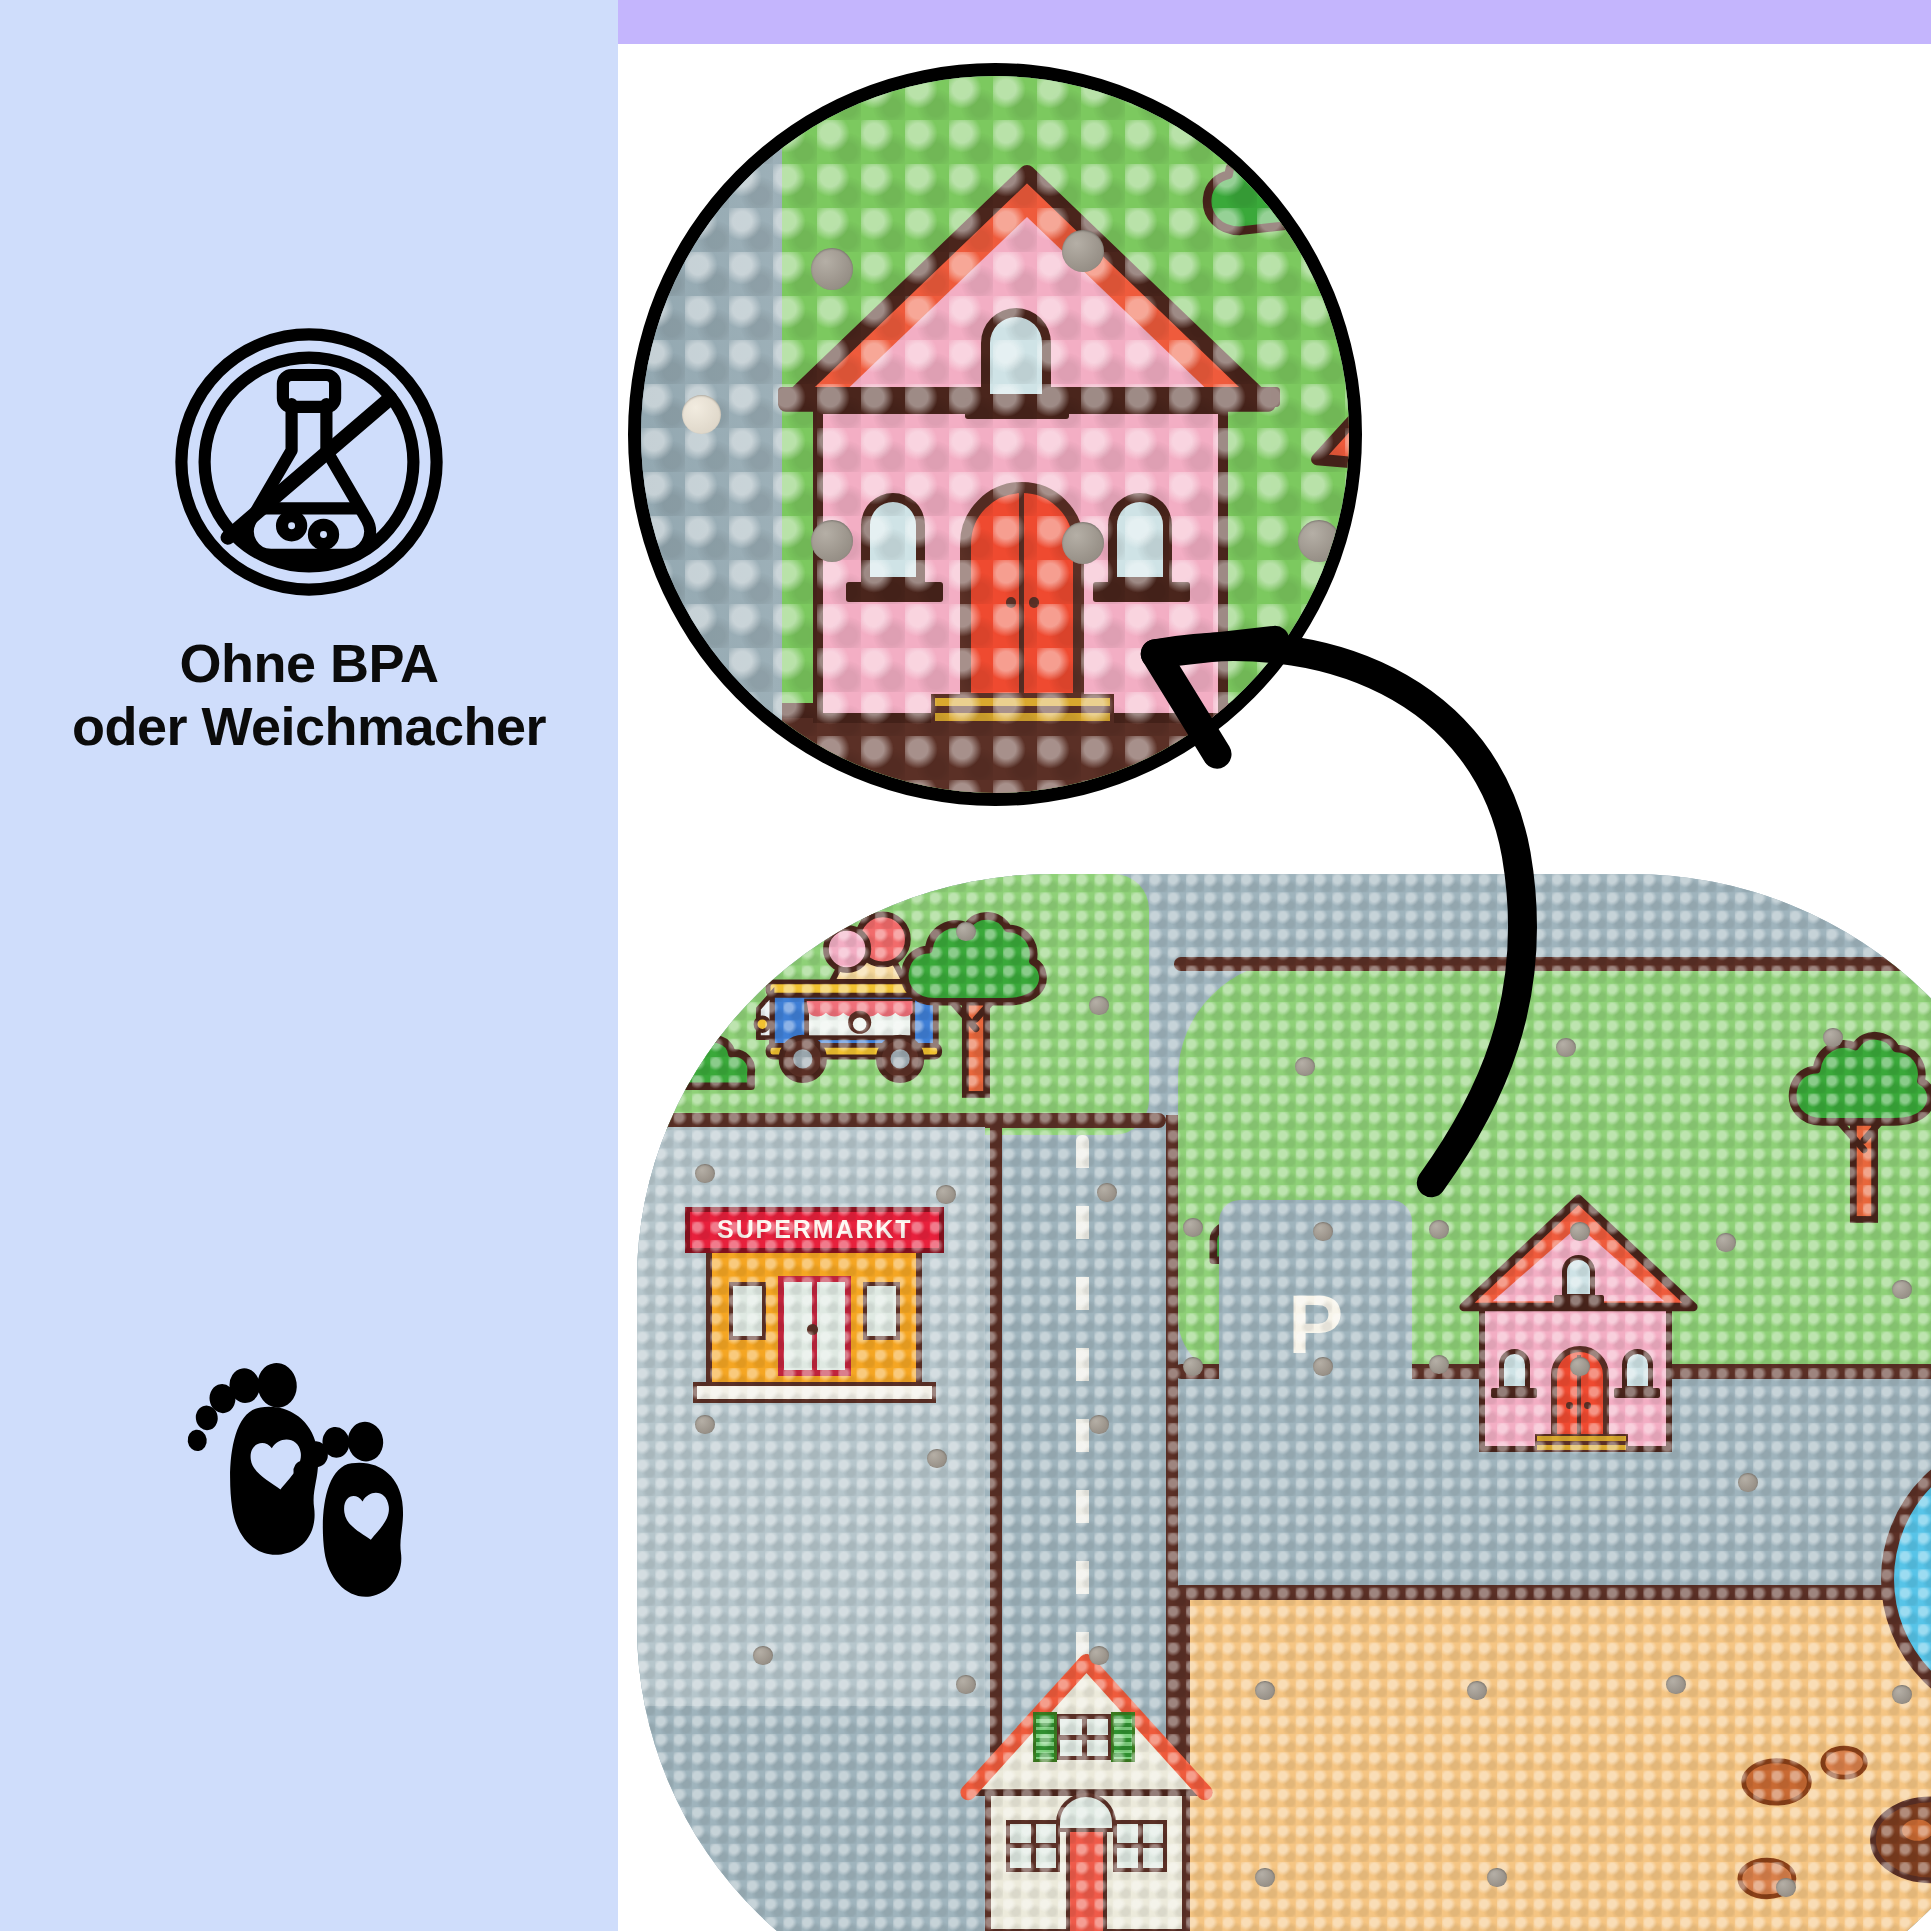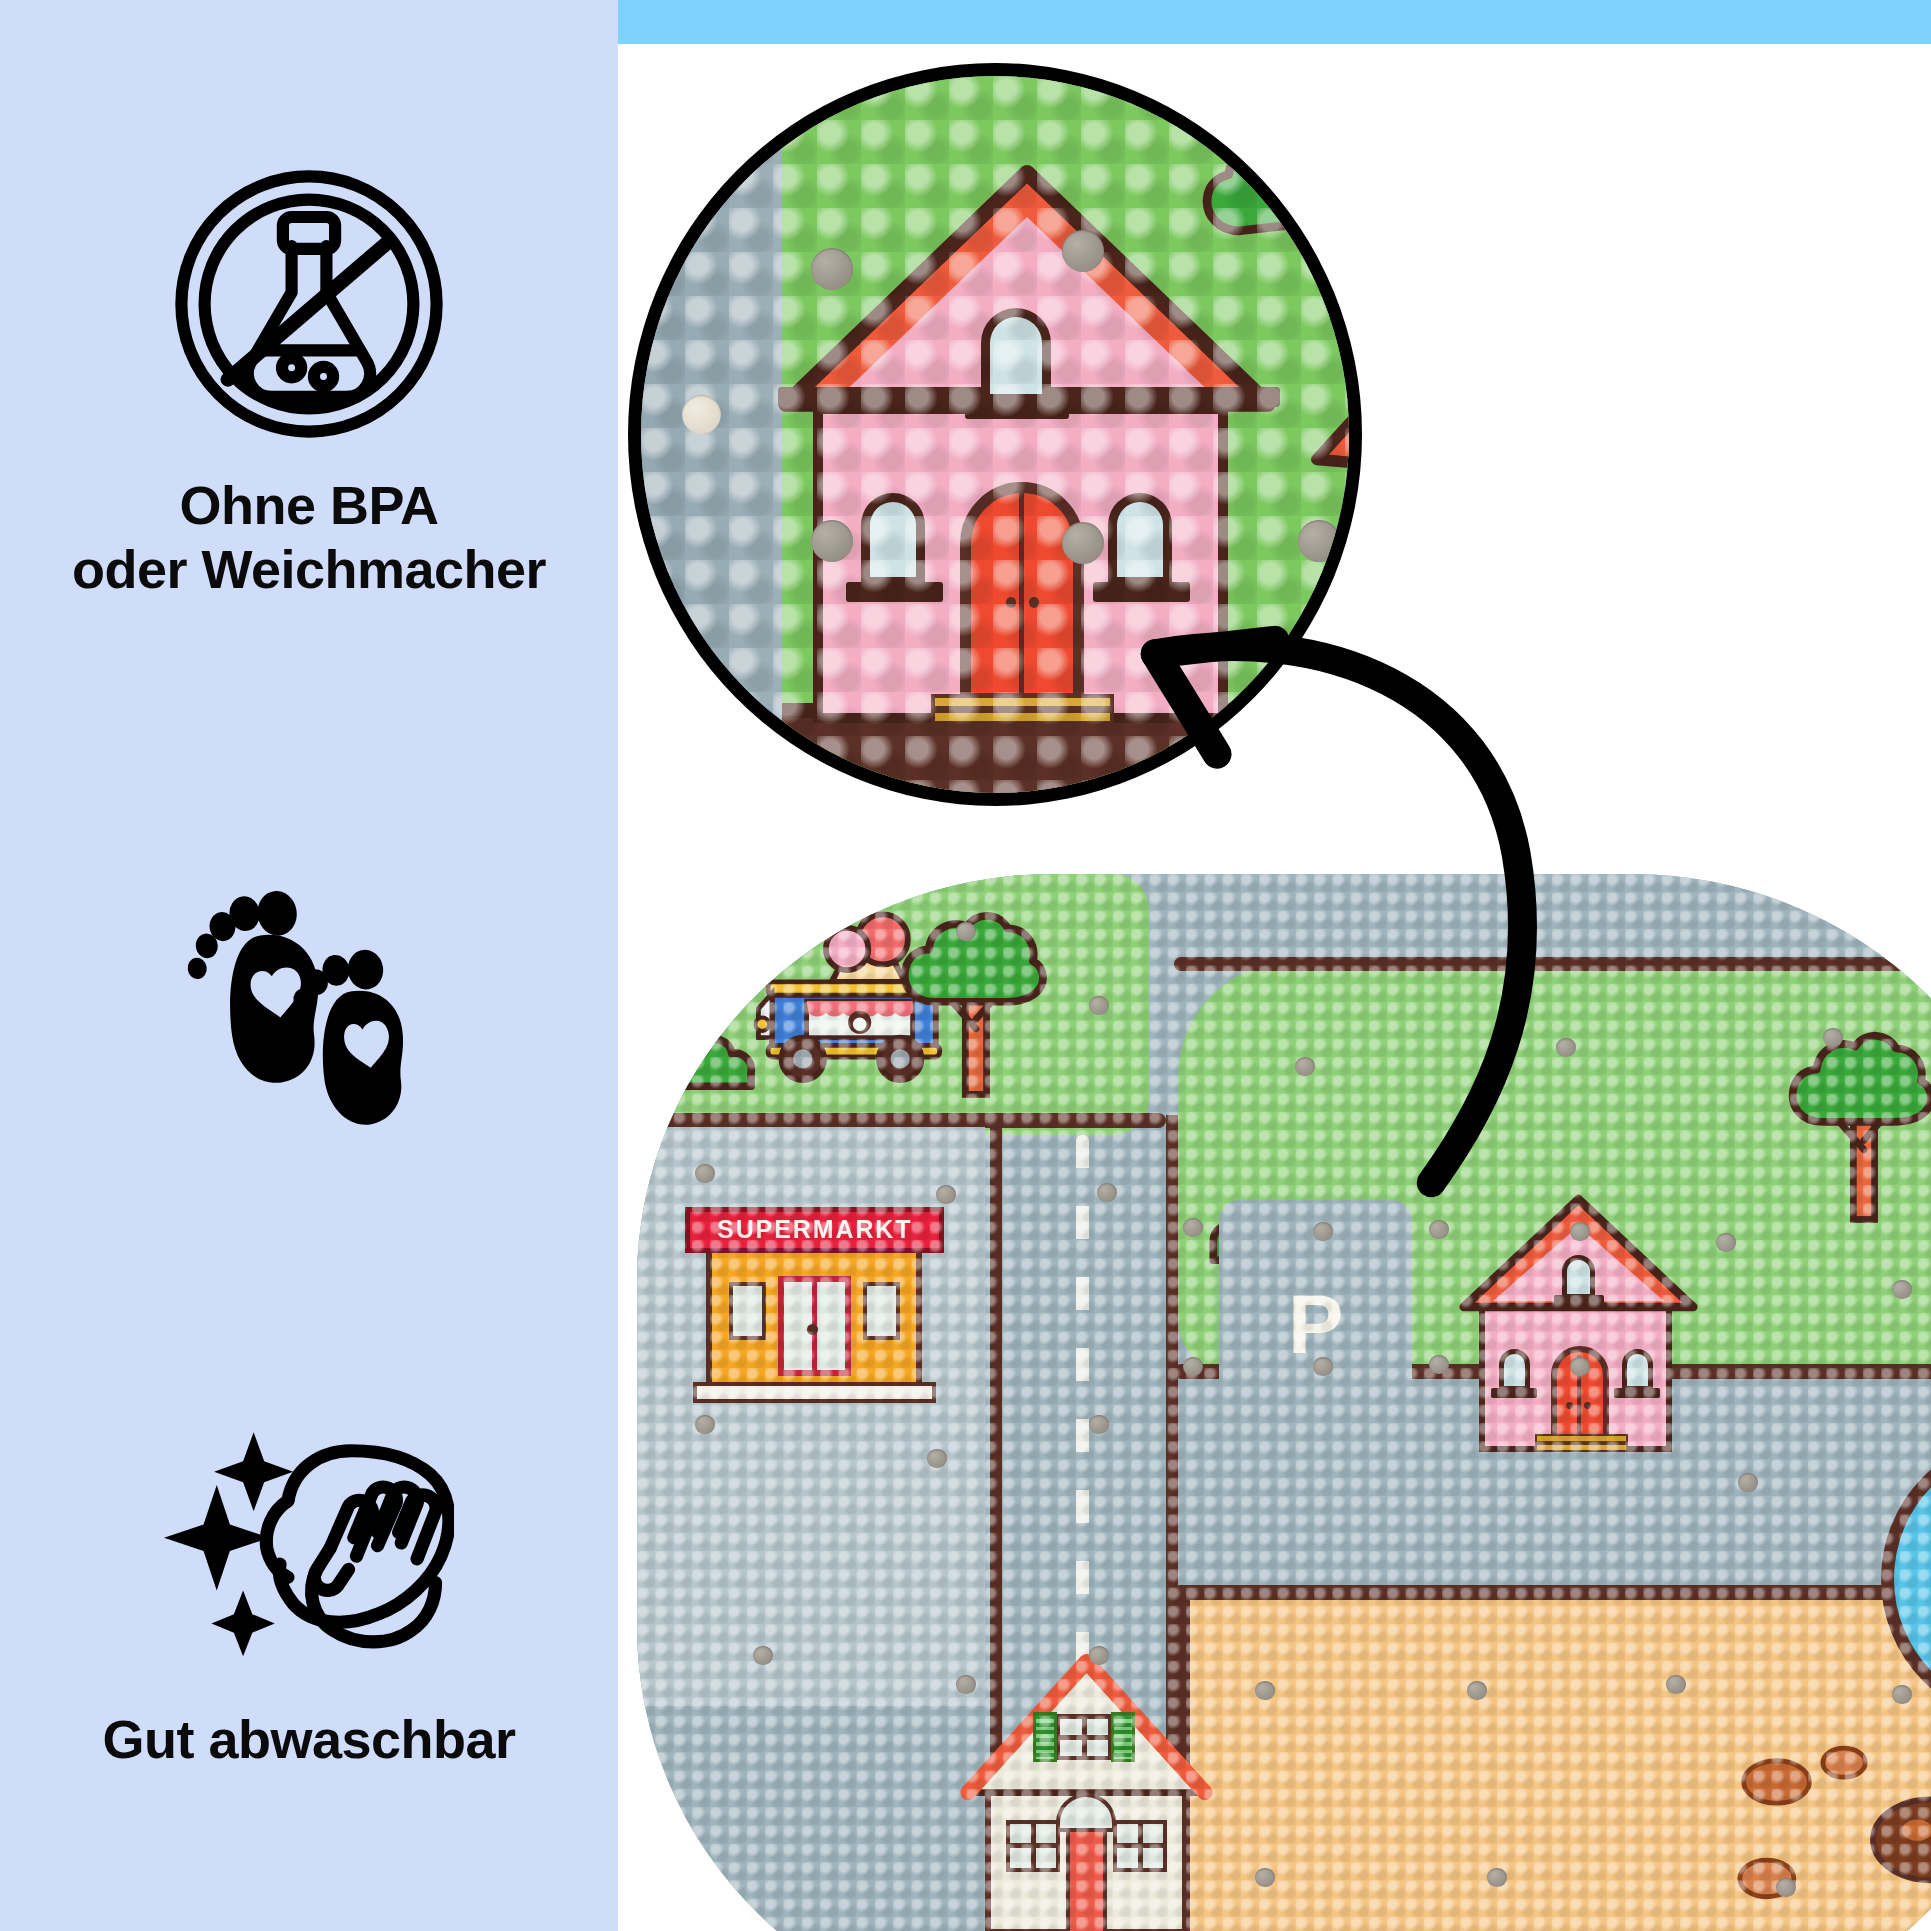--- a/index.html
+++ b/index.html
@@ -2,21 +2,21 @@
 <html><head>
 <meta charset="utf-8">
 <style>
   html,body{margin:0;padding:0;}
   body{
     width:1931px;height:1931px;
     font-family:"Liberation Sans", sans-serif;
     background:#ffffff;
     overflow:hidden;
   }
-  .page{position:relative;width:1931px;height:1499px;background:#7dd3fc;}
+  .page{position:relative;width:1931px;height:1499px;background:#c4b5fd;}
 
   
   .left-panel{
     position:absolute;left:0;top:0;width:618px;height:1931px;
     background:#cfddfb;
     display:flex;flex-direction:column;
     align-items:center;justify-content:space-around;
     padding:29px 0;box-sizing:border-box;
   }
   .feature{
@@ -129,43 +129,20 @@
             <ellipse cx="30" cy="7" rx="6.3" ry="7.1"></ellipse>
             <ellipse cx="19.5" cy="5.8" rx="4.8" ry="5.5"></ellipse>
             <ellipse cx="12" cy="9" rx="4.1" ry="4.6"></ellipse>
             <ellipse cx="6.5" cy="14.5" rx="3.5" ry="3.9"></ellipse>
             <ellipse cx="2.8" cy="21" rx="3" ry="3.4"></ellipse>
           </g>
         </g>
       </svg>
     </div>
 
-    <div class="feature">
-      <svg class="feature-icon" width="290" height="280" viewBox="0 0 110 100">
-
-        <g fill="#000">
-          <path d="M34 8 L38 19 L49 23 L38 27 L34 38 L30 27 L19 23 L30 19 Z"></path>
-          <path d="M16 28 L21 43 L36 48 L21 53 L16 68 L11 53 L-4 48 L11 43 Z" transform="translate(4,0)"></path>
-          <path d="M30 68 L33.5 77 L42 80.5 L33.5 84 L30 93 L26.5 84 L18 80.5 L26.5 77 Z"></path>
-        </g>
-
-        <path d="M47 34 c2 -12 12 -19 24 -19 c13 0 23 3 30 9 c8 7 9 20 4 31 c-4 9 -13 18 -24 22 c-12 5 -25 4 -32 -4 c-4 -5 -6 -10 -5 -15" fill="none" stroke="#000" stroke-width="5" stroke-linecap="round" stroke-linejoin="round"></path>
-        <path d="M47 34 c-6 4 -9 11 -8 18 c1 5 4 9 8 11" fill="none" stroke="#000" stroke-width="5" stroke-linecap="round" stroke-linejoin="round"></path>
-
-        <g fill="none" stroke="#000" stroke-width="5" stroke-linecap="round" stroke-linejoin="round">
-          <path d="M63 52 l7 -16 a5 5 0 0 1 9 4 l-6 15"></path>
-          <path d="M72 48 l7 -17 a5 5 0 0 1 9 4 l-7 16"></path>
-          <path d="M81 46 l6 -15 a5 5 0 0 1 9 4 l-6 15"></path>
-          <path d="M89 46 l5 -12 a5 5 0 0 1 9 4 l-7 18"></path>
-          <path d="M63 52 l-5 8 a5 5 0 0 0 8 6 l4 -6"></path>
-          <path d="M58 60 c-4 8 -2 18 6 23 c9 6 22 6 30 0 c6 -4 9 -11 9 -18"></path>
-        </g>
-      </svg>
-      <div class="feature-label">Gut abwaschbar</div>
-    </div>
   </div>
 
   <div class="right-panel">
 
     <div class="magnifier">
       <div class="mag-inner">
 
         <div style="position:absolute;left:0;top:0;width:141px;height:100%;background:linear-gradient(90deg,#93a8b1,#9db0b8);"></div>
 
         <div style="position:absolute;left:141px;top:0;width:599px;height:100%;background:#7cc95f;"></div>

